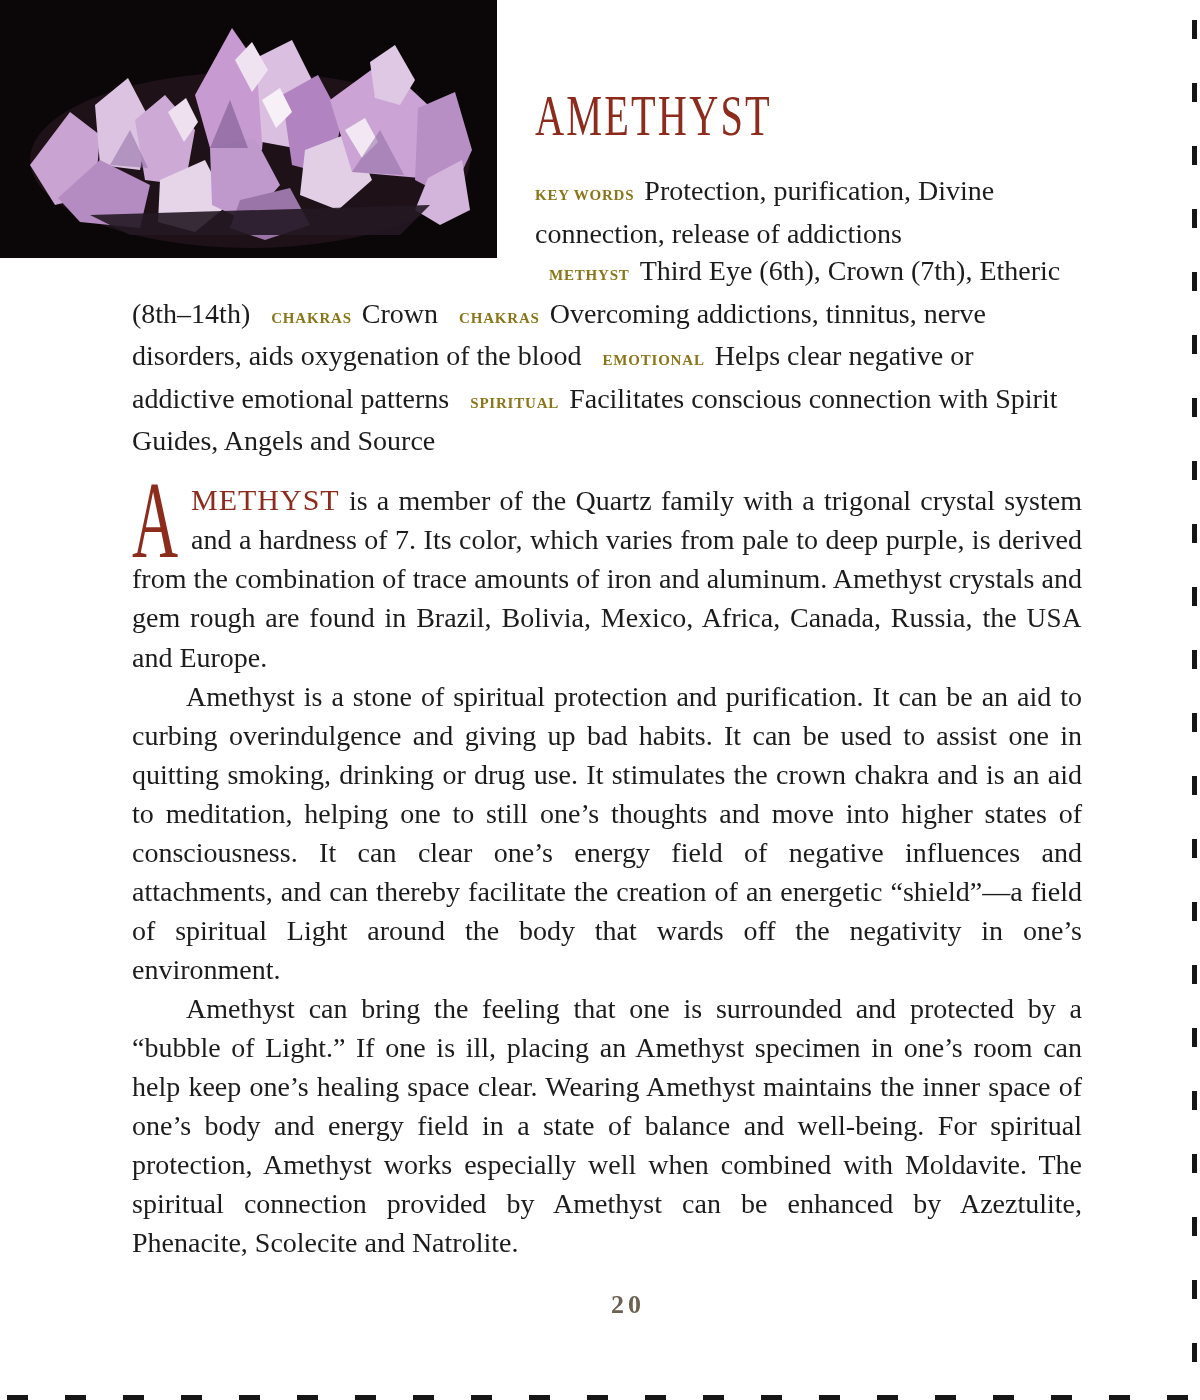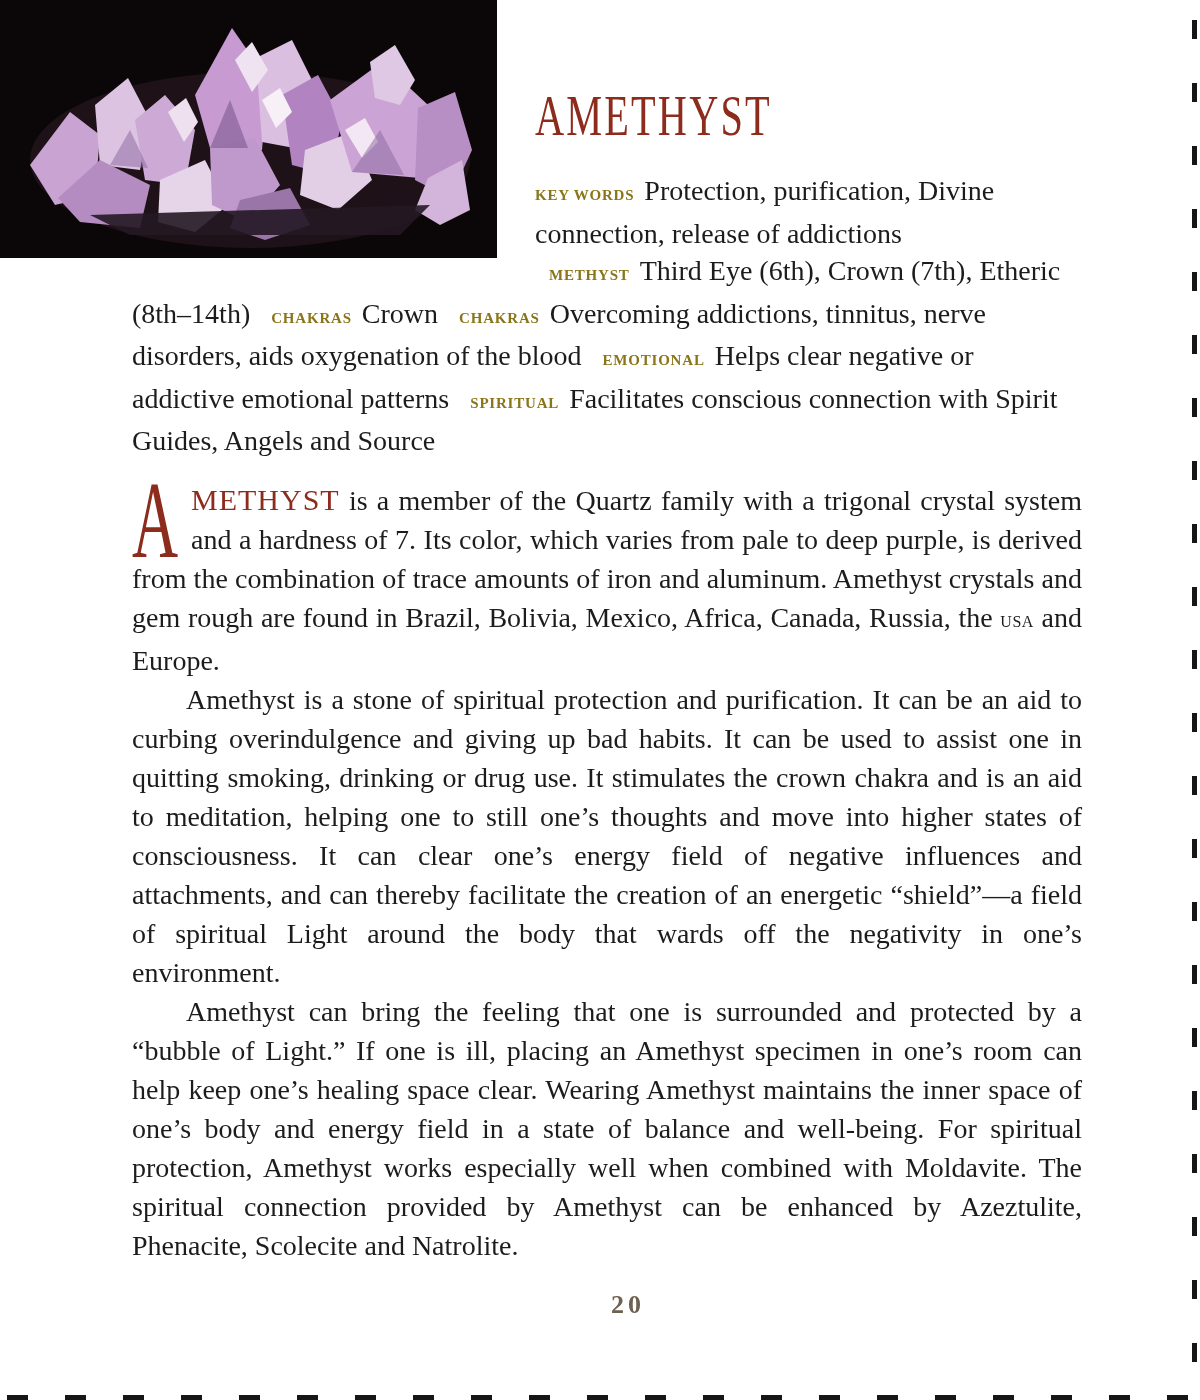--- a/index.html
+++ b/index.html
@@ -34,21 +34,21 @@
   }
   .para{margin:0;}
   .para.indent{text-indent:54px;}
   .dropcap{
     float:left;width:47px;height:72px;line-height:72px;
     font-size:110px;color:#8d2c1d;
     transform:scaleX(.58);transform-origin:0 0;
     margin:4px 12px 0 0;
   }
   .lead-caps{font-size:30px;color:#8d2c1d;letter-spacing:1px;}
-  .smallcaps{font-size:16px;letter-spacing:.5px;}
+  .smallcaps{font-size:27px;letter-spacing:.5px;}
   
   .pagenum{
     position:absolute;left:0;top:1290px;width:1200px;text-align:center;
     font-size:26px;font-weight:700;letter-spacing:4px;color:#6e6152;padding-left:28px;
   }
   
   .ticks-right{
     position:absolute;top:20px;right:3px;width:5px;height:1376px;
     background:repeating-linear-gradient(to bottom,#161616 0 19px,transparent 19px 63px);
   }

